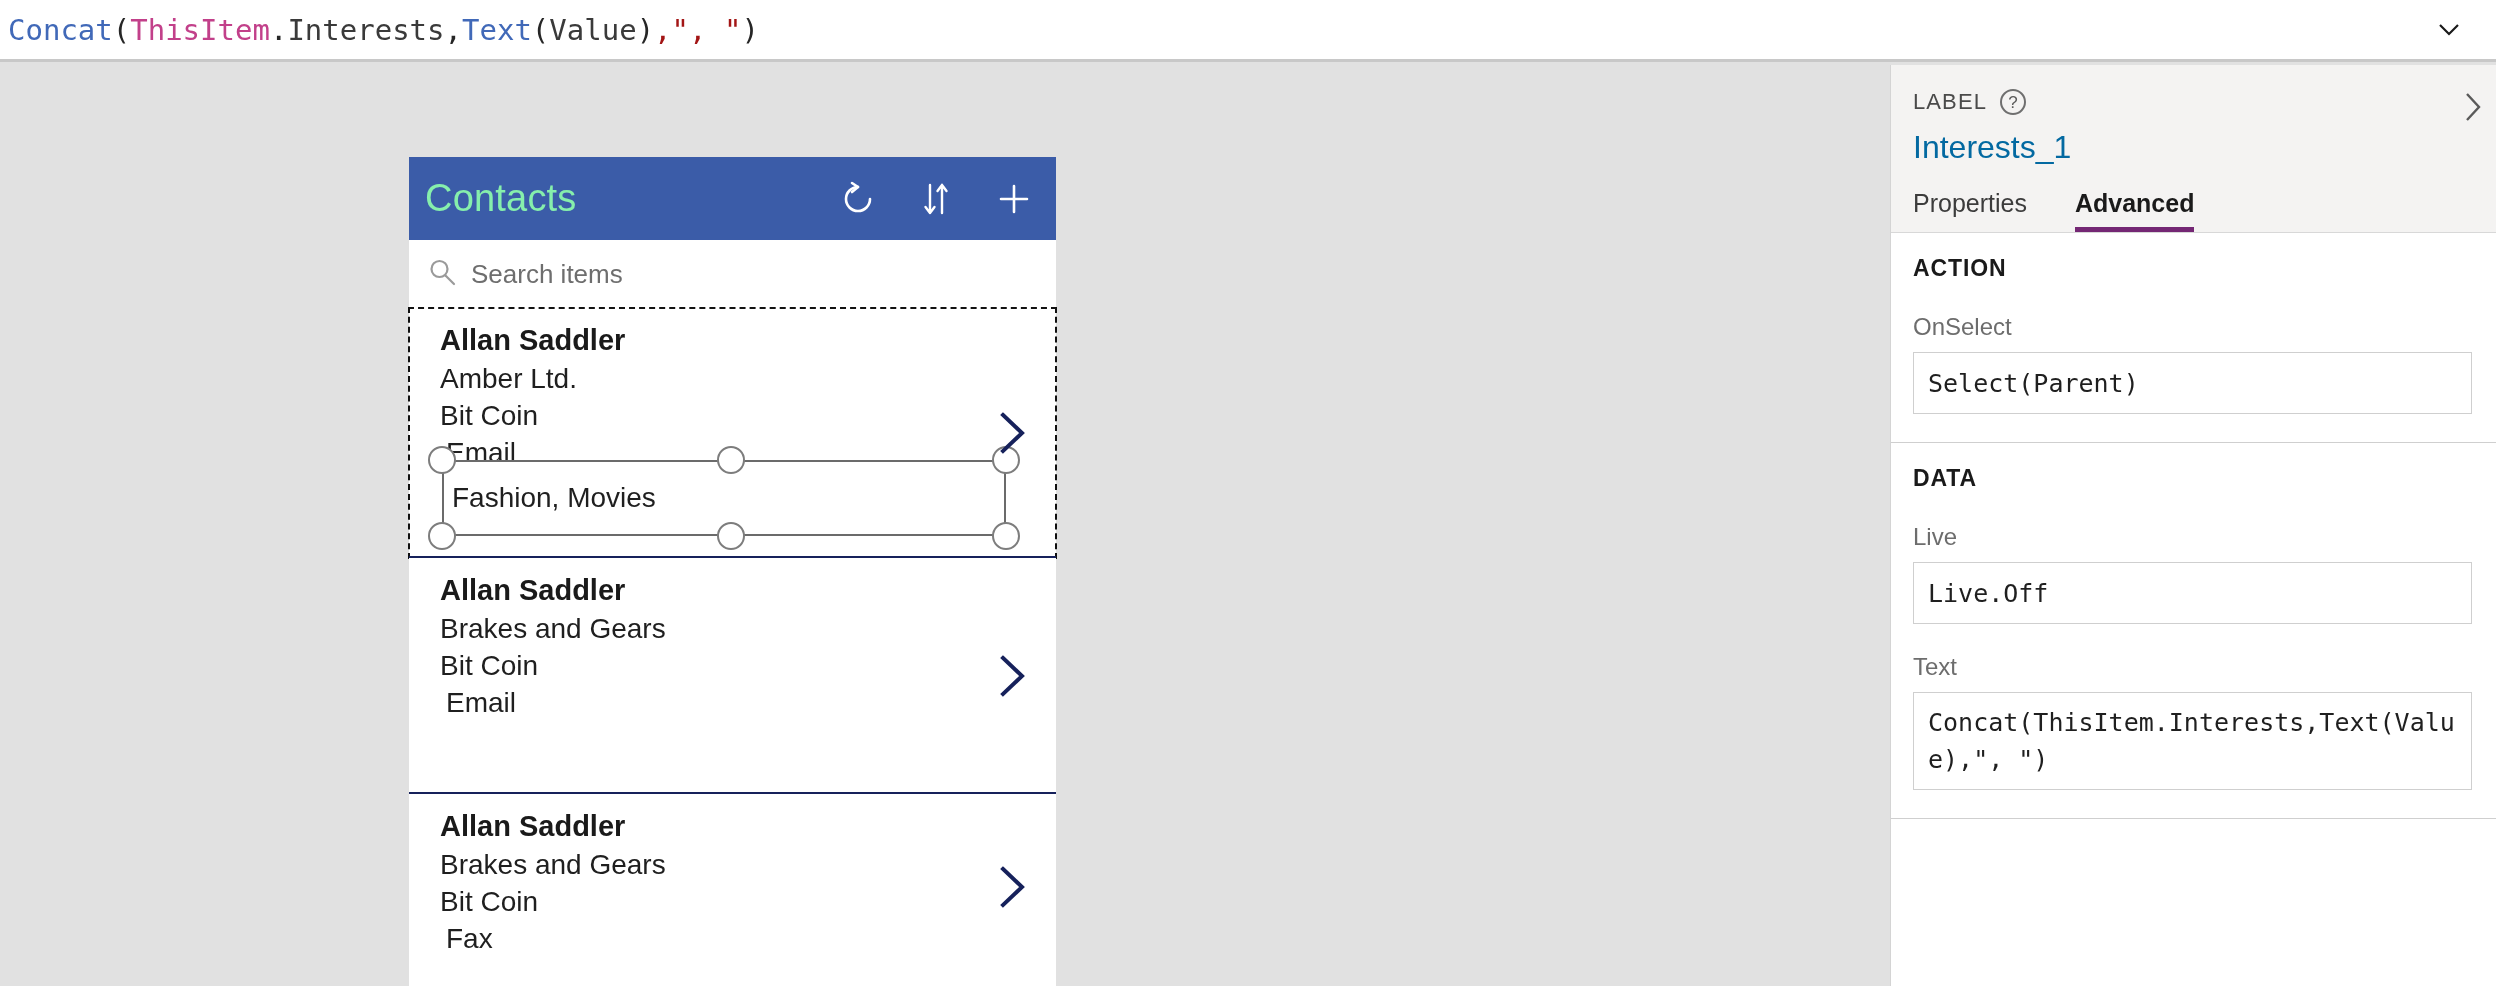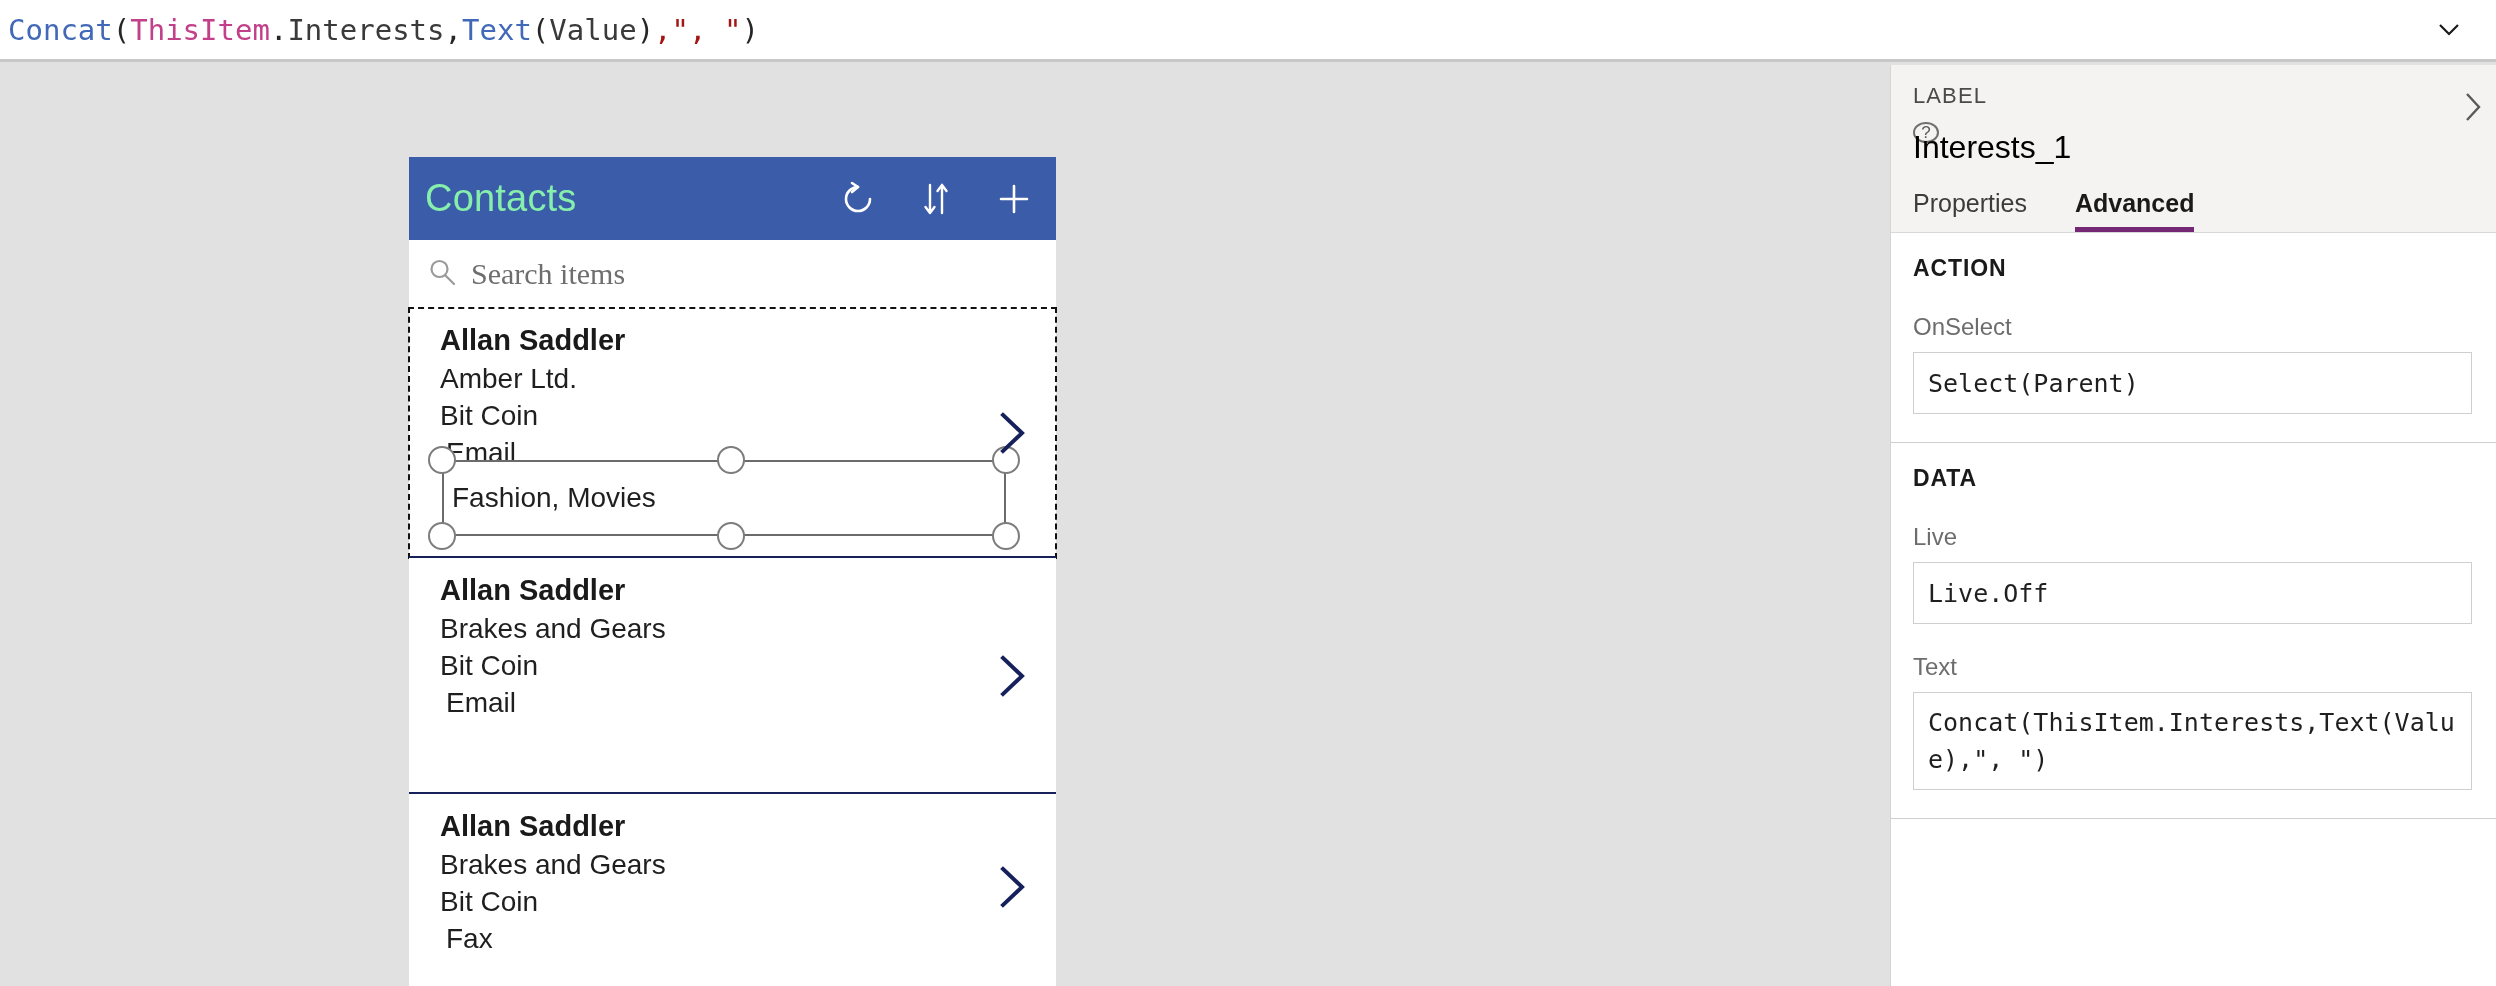--- a/index.html
+++ b/index.html
@@ -94,22 +94,21 @@
     position: relative;
     width: 647px; height: 68px;
     background: #ffffff;
     display: flex;
     align-items: center;
     padding-left: 18px;
     gap: 14px;
   }
   #app-search-placeholder {
     color: #6e6e6e;
-    font-size: 30px;
-    font-family: Liberation Serif, serif;
+    font-size: 26px;
   }
 
   
   #gallery { position: relative; width: 647px; }
 
   .gallery-item {
     position: relative;
     width: 647px;
     background: #ffffff;
     padding: 12px 4px 0 31px;
@@ -201,24 +200,23 @@
 
   #panel-header {
     position: relative;
     width: 100%;
     background: #f4f3f2;
     padding: 18px 22px 0 22px;
     border-bottom: 1px solid #d8d8d8;
   }
   #panel-kind-row {
     display: flex;
-    align-items: flex-start;
+    align-items: flex-end;
     gap: 13px;
     height: 32px;
-    flex-direction: column;
   }
   #panel-kind {
     font-size: 22px;
     color: #4a4a4a;
     letter-spacing: 1.1px;
   }
   #panel-help-icon {
     width: 26px; height: 26px;
     border: 2px solid #6f6f6f;
     border-radius: 50%;
@@ -230,21 +228,21 @@
   }
   #panel-expand-icon {
     position: absolute;
     right: 6px; top: 22px;
     width: 34px; height: 40px;
     display: flex; align-items: center; justify-content: center;
     cursor: pointer;
   }
   #panel-control-name {
     font-size: 32px;
-    color: #000000;
+    color: #0369a1;
     margin-top: 10px;
     line-height: 44px;
   }
   #panel-tabs {
     display: flex;
     gap: 48px;
     margin-top: 20px;
   }
   .panel-tab {
     position: relative;

